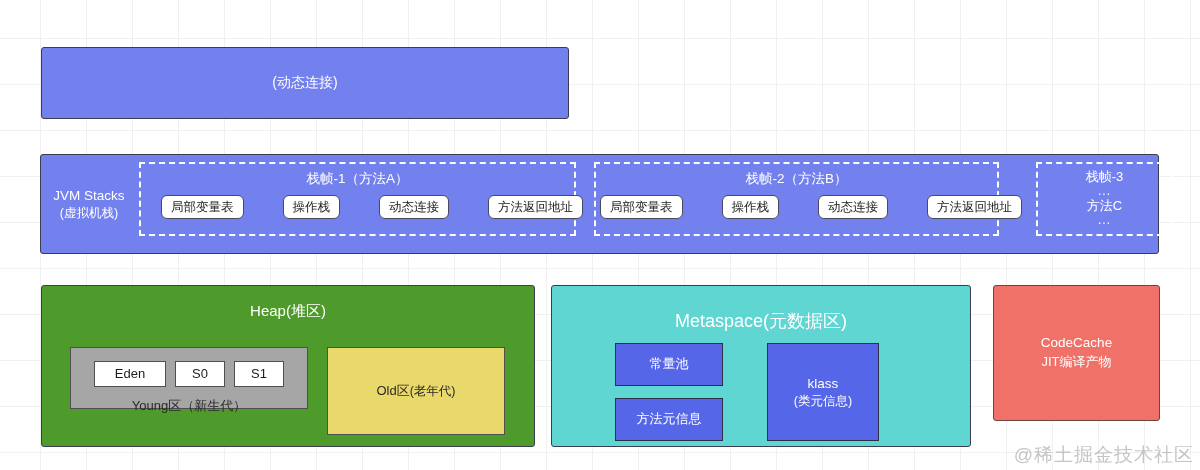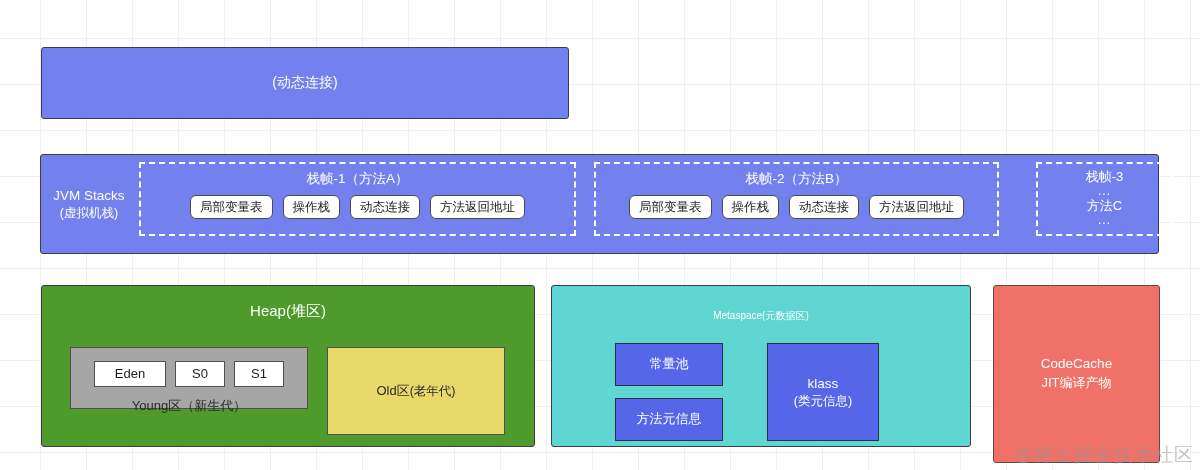--- a/index.html
+++ b/index.html
@@ -98,20 +98,21 @@
   }
   .slot {
     background: #ffffff;
     color: #222222;
     border: 1.5px solid #4a4a5e;
     border-radius: 6px;
     font-size: 12.5px;
     padding: 4px 9px;
     white-space: nowrap;
     line-height: 1.15;
+    margin-left: 29px;
   }
   #frame-1 { left: 98px; width: 437px; }
   #frame-2 { left: 553px; width: 405px; }
   #frame-3 {
     left: 995px; width: 137px;
     display: flex; flex-direction: column;
     align-items: center; justify-content: center;
     line-height: 1.15;
   }
   #frame-3 .f3-line { font-size: 13px; }
@@ -164,21 +165,21 @@
   }
   #old-gen .line-en { font-size: 13px; }
   #old-gen .line-cn { font-size: 12.5px; }
 
   #metaspace {
     left: 551px; top: 285px; width: 420px; height: 162px;
     background: #5fd6d2;
     justify-content: flex-start;
   }
   #metaspace-title {
-    font-size: 10px; color: #ffffff; margin-top: 24px;
+    font-size: 18px; color: #ffffff; margin-top: 24px;
   }
   .meta-box {
     position: absolute;
     box-sizing: border-box;
     background: #5566e8;
     border: 1.5px solid #2d2d44;
     display: flex;
     align-items: center; justify-content: center;
     text-align: center;
     color: #ffffff;
@@ -187,21 +188,21 @@
   #meta-constant-pool { left: 63px; top: 57px; width: 108px; height: 43px; font-size: 13px; }
   #meta-method-info  { left: 63px; top: 112px; width: 108px; height: 43px; font-size: 13px; }
   #meta-klass {
     left: 215px; top: 57px; width: 112px; height: 98px;
     flex-direction: column;
   }
   #meta-klass .line-en { font-size: 13.5px; }
   #meta-klass .line-cn { font-size: 12.5px; }
 
   #codecache {
-    left: 993px; top: 285px; width: 167px; height: 178px;
+    left: 993px; top: 285px; width: 167px; height: 136px;
     background: #ef7168;
     border: 1.5px solid #6b4540;
     line-height: 1.4;
   }
   #codecache .line-en { font-size: 13.5px; }
   #codecache .line-cn { font-size: 13px; }
 
   
   #watermark {
     position: absolute;

